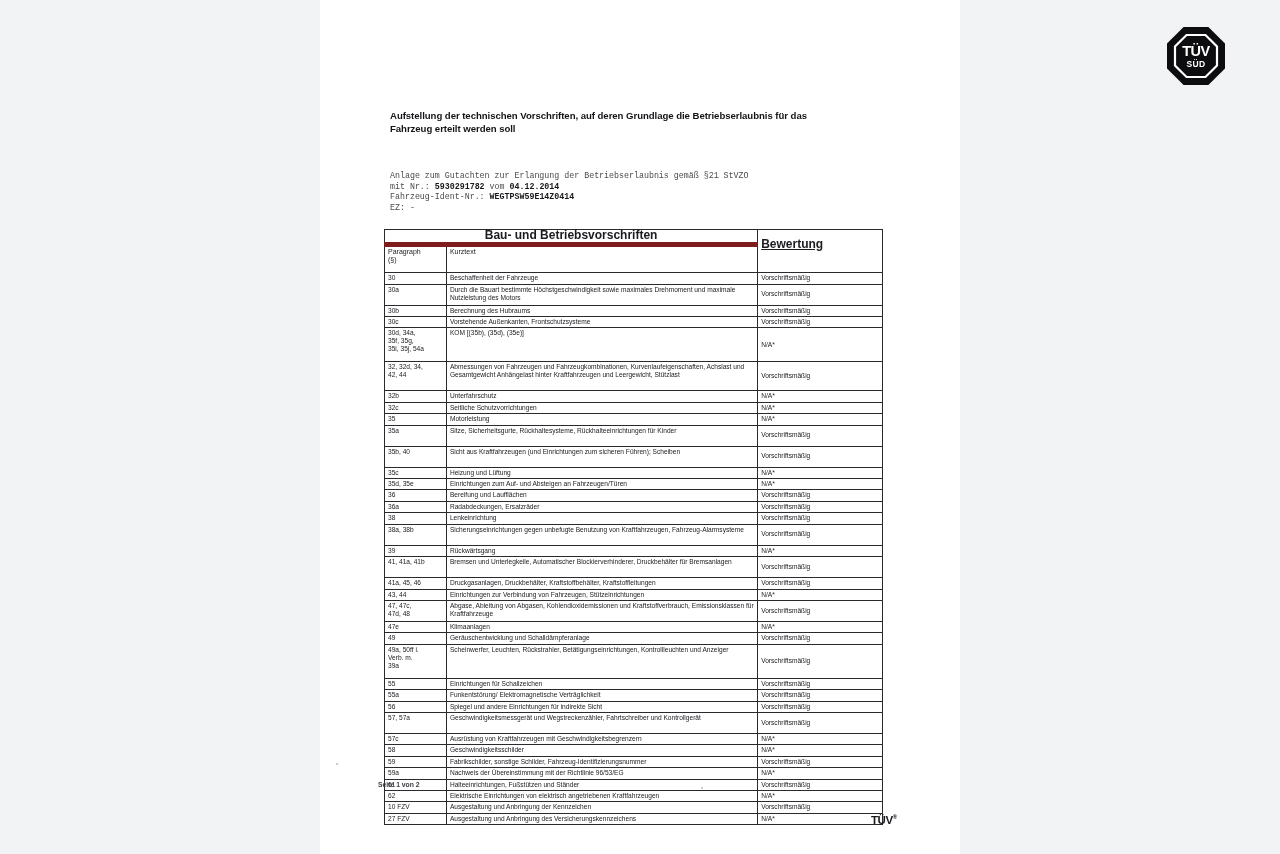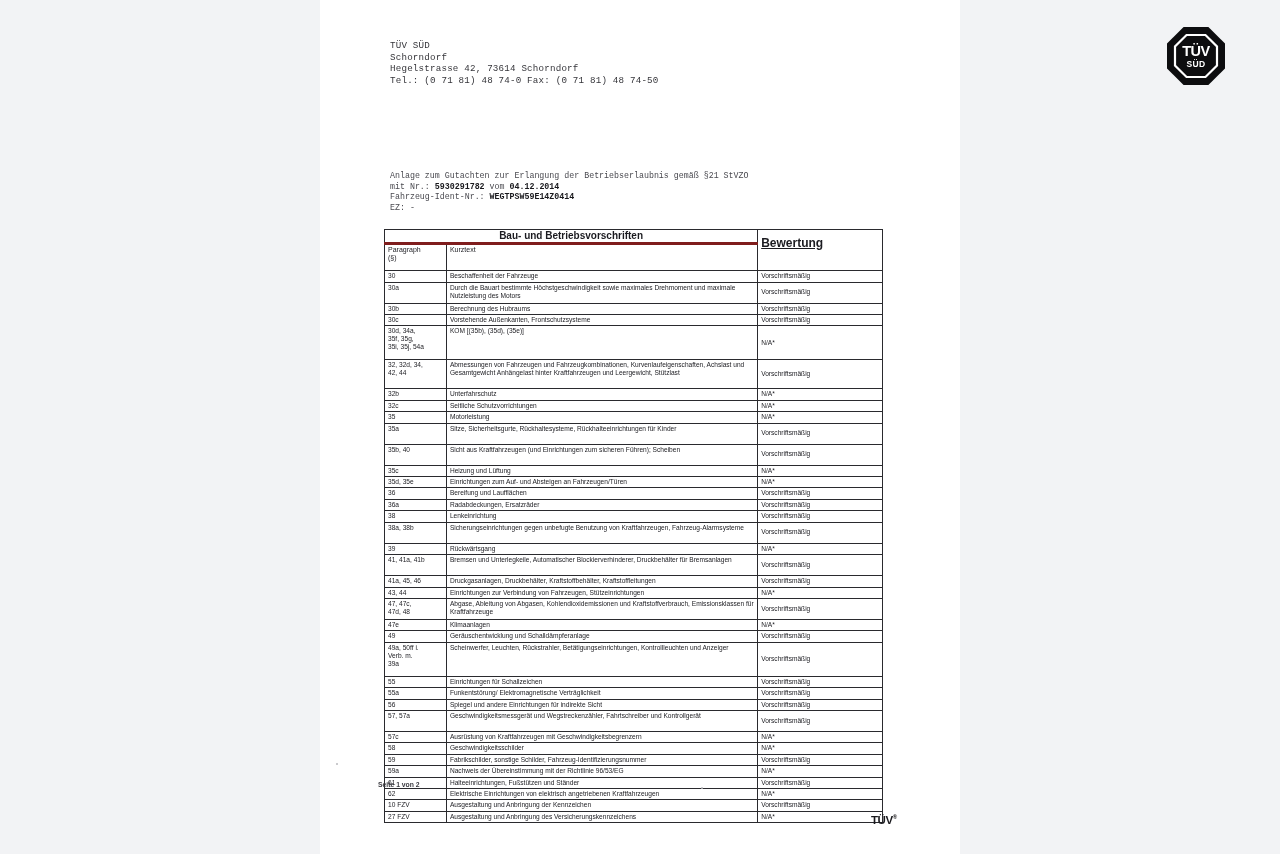--- a/index.html
+++ b/index.html
@@ -82,23 +82,23 @@
     vertical-align: top;
     text-align: left;
     font-weight: normal;
   }
   #reg-table .c1 { width: 62px; }
   #reg-table .c2 { width: 312px; }
   #reg-table .c3 { width: 125px; vertical-align: middle; }
   #reg-table .banner {
     text-align: center;
     font-weight: bold;
-    font-size: 10px;
+    font-size: 12px;
     padding: 2px 0 2.5px 0;
-    border-bottom: 3px solid #7f1d1d;
+    border-bottom: 5px solid #7f1d1d;
   }
   #reg-table .hcell {
     font-size: 7px;
     padding-bottom: 8px;
   }
   #reg-table .hcell.bew {
     font-weight: bold;
     font-size: 12px;
     vertical-align: middle;
     padding-bottom: 14px;
@@ -133,32 +133,29 @@
     background: #b9b9bd;
     border-radius: 50%;
   }
 </style>
 </head>
 <body>
 
 <div id="viewport">
   <div id="page">
 
-    <div class="letterhead">TÜV SÜD
-Schorndorf
-Hegelstrasse 42, 73614 Schorndorf
-Tel.: (0 71 81) 48 74-0 Fax: (0 71 81) 48 74-50</div>
 
     <svg id="logo" viewBox="0 0 60 60">
       <polygon points="17.6,1 42.4,1 59,17.6 59,42.4 42.4,59 17.6,59 1,42.4 1,17.6" fill="#0d0d0f"></polygon>
       <polygon points="20.5,9 39.5,9 51,20.5 51,39.5 39.5,51 20.5,51 9,39.5 9,20.5" fill="none" stroke="#ffffff" stroke-width="2.2"></polygon>
       <text x="30" y="30" text-anchor="middle" fill="#ffffff" font-family="Liberation Sans, sans-serif" font-size="14.5" font-weight="bold" letter-spacing="-0.5">TÜV</text>
       <text x="30" y="41" text-anchor="middle" fill="#ffffff" font-family="Liberation Sans, sans-serif" font-size="8.5" font-weight="bold" letter-spacing="0.3">SÜD</text>
     </svg>
 
+    <div class="doc-title">Aufstellung der technischen Vorschriften, auf deren Grundlage die Betriebserlaubnis für das Fahrzeug erteilt werden soll</div>
 
     <div class="subblock"><span>Anlage zum Gutachten zur Erlangung der Betriebserlaubnis gemäß §21 StVZO</span>
 <span>mit Nr.: </span><span class="strong">5930291782</span><span> vom </span><span class="strong">04.12.2014</span>
 <span>Fahrzeug-Ident-Nr.: </span><span class="strong">WEGTPSW59E14Z0414</span>
 <span>EZ: -</span></div>
 
     <table id="reg-table">
       <thead>
         <tr>
           <th class="banner" colspan="2">Bau- und Betriebsvorschriften</th>

